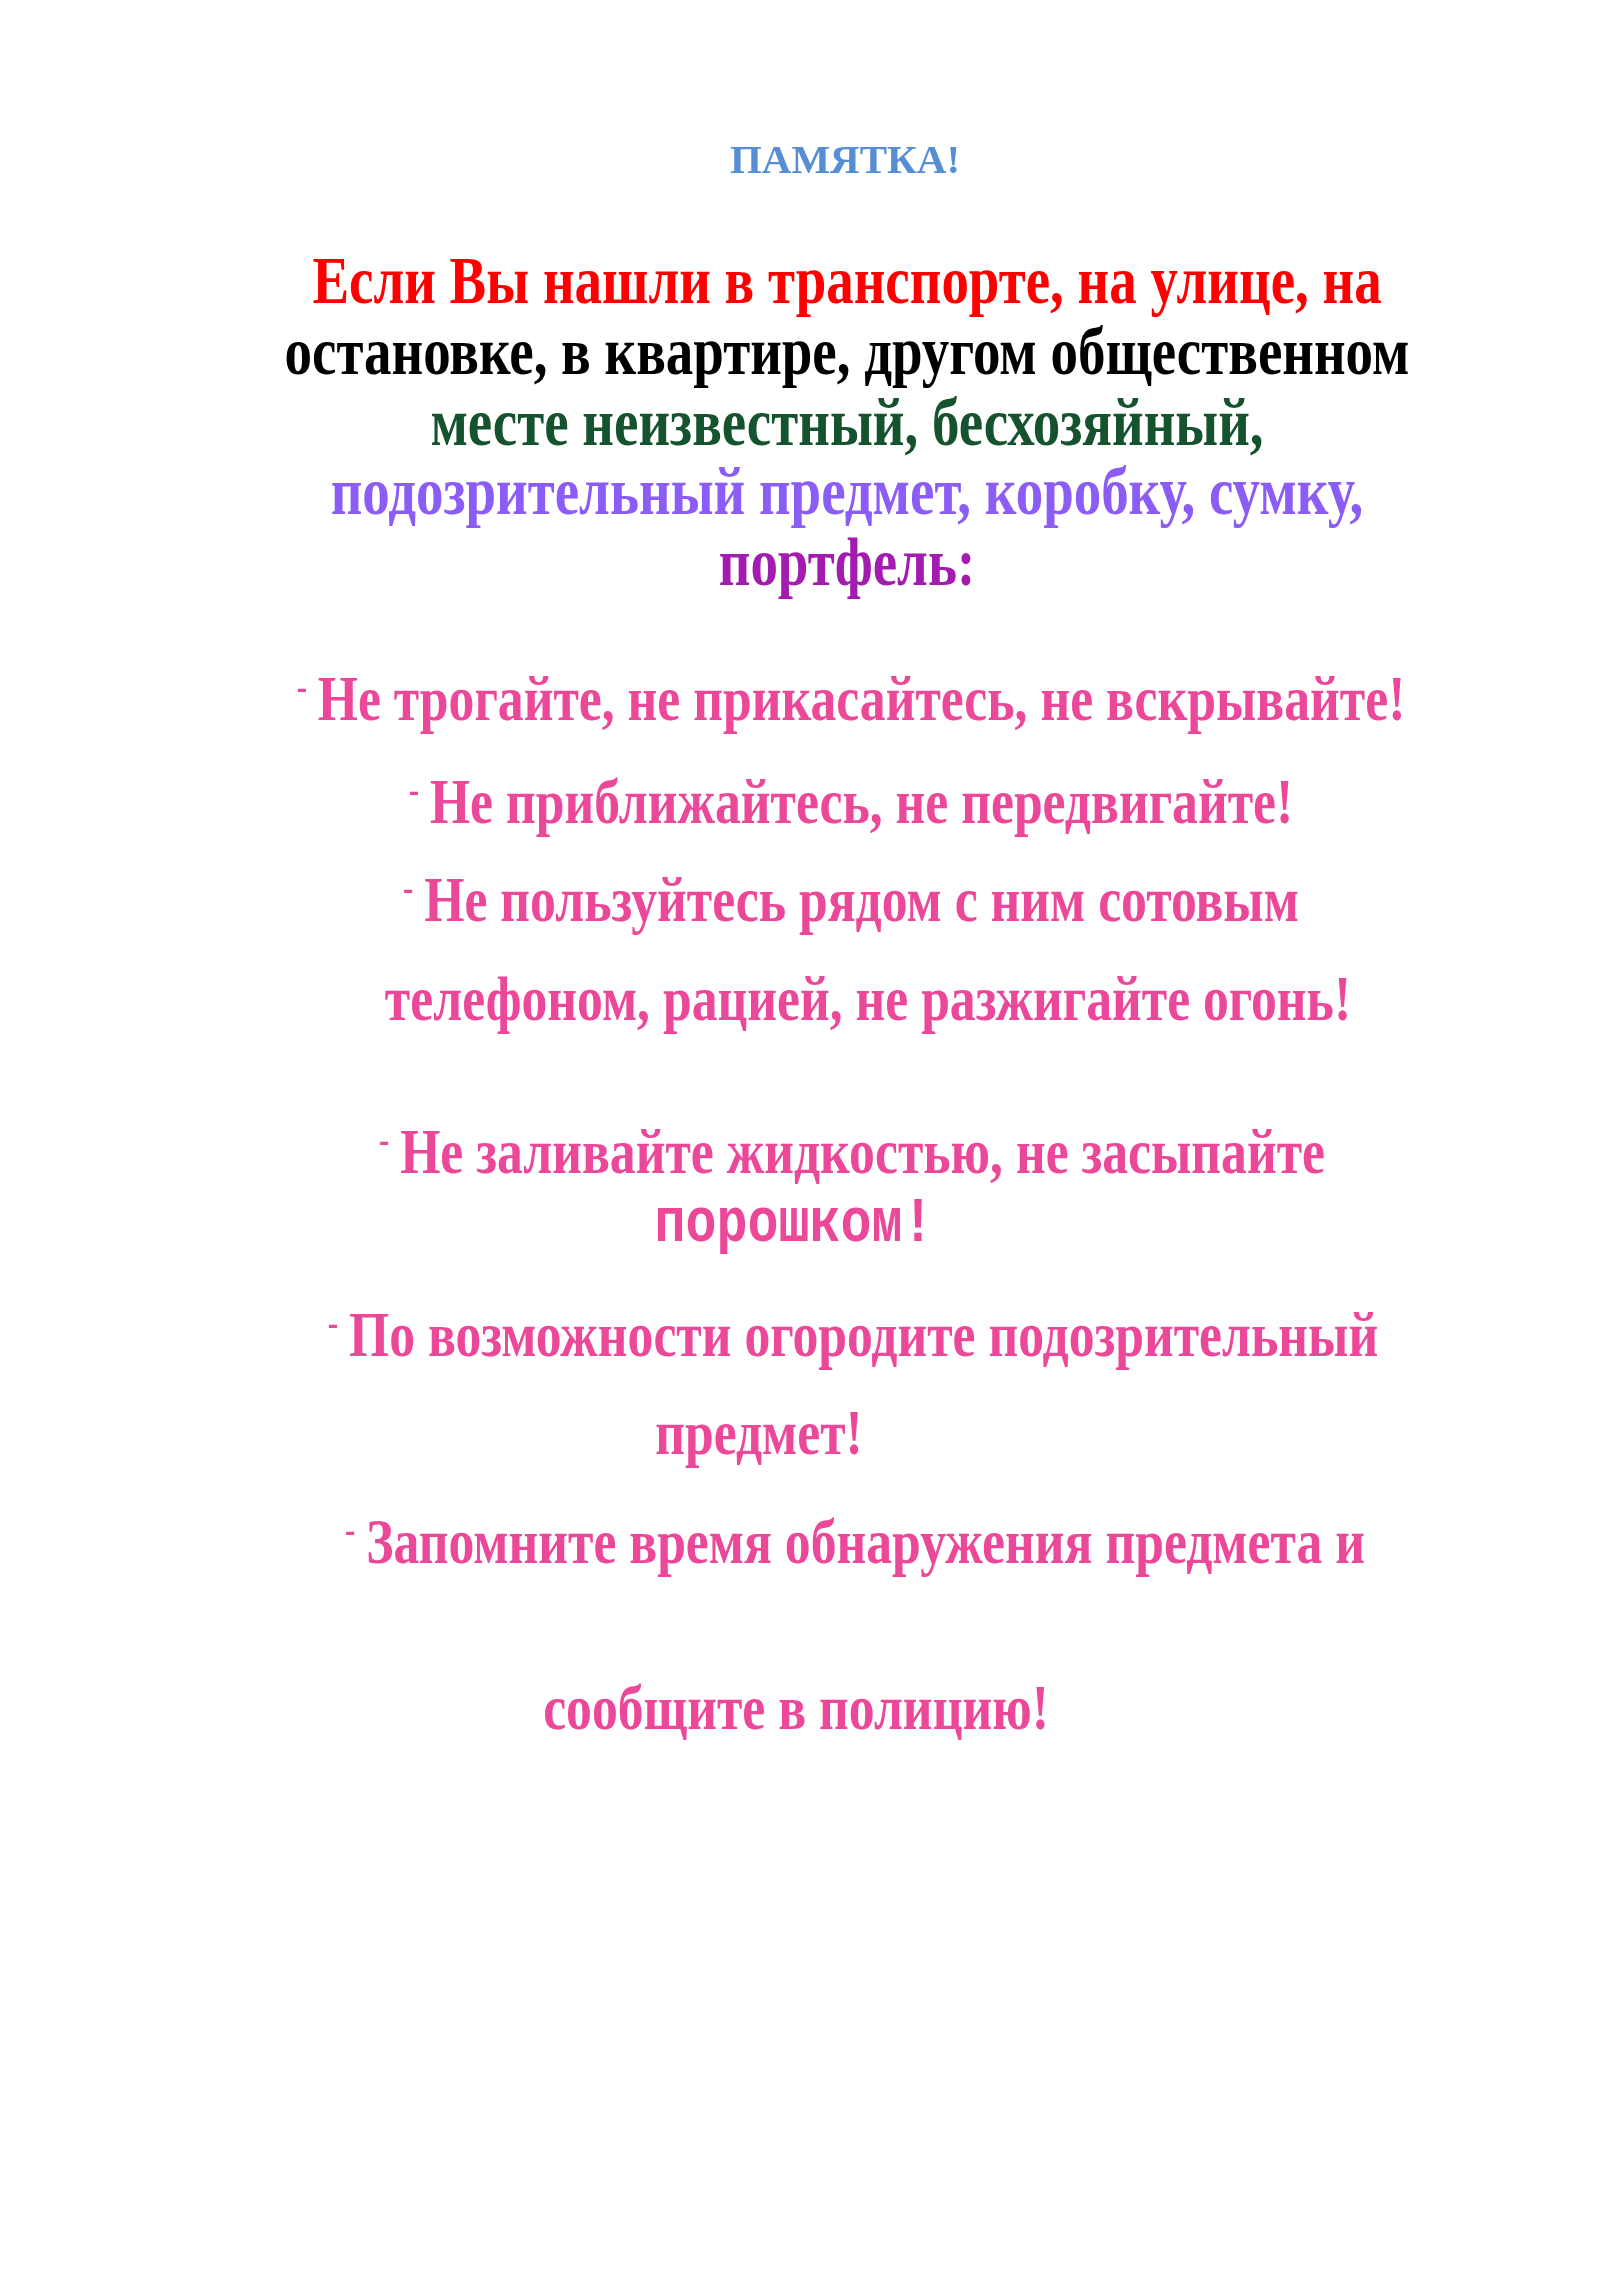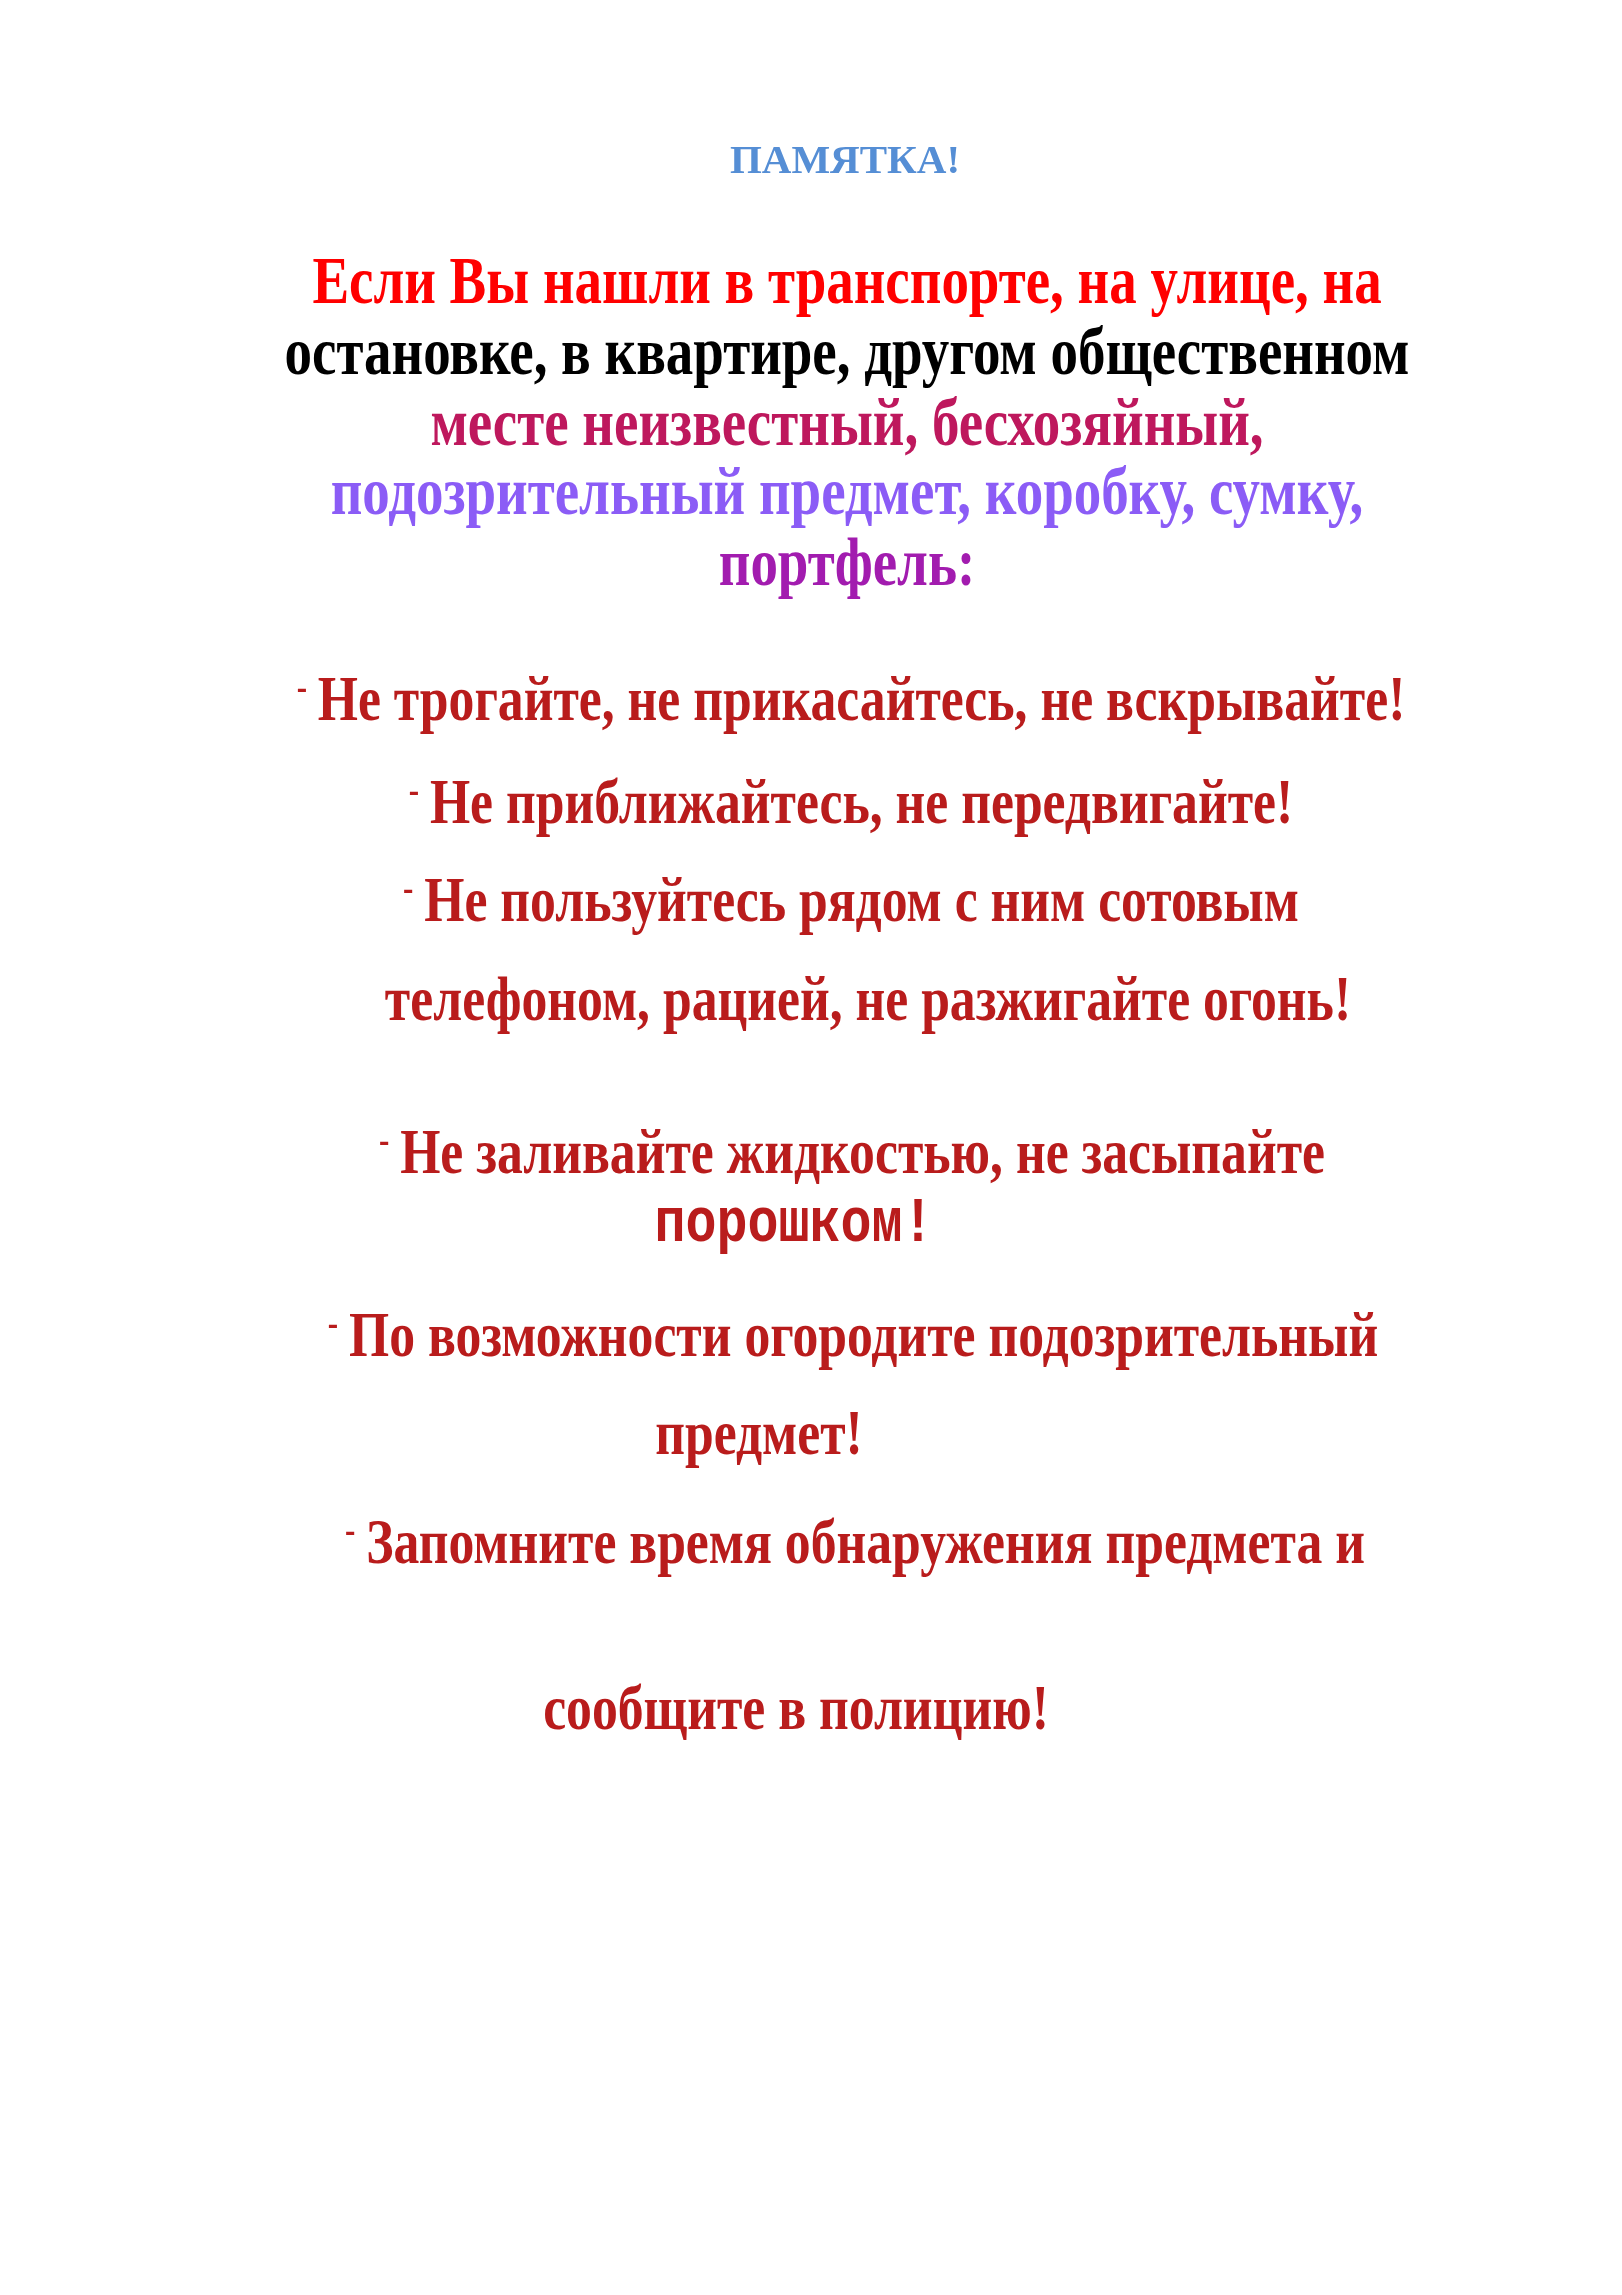--- a/index.html
+++ b/index.html
@@ -1,35 +1,35 @@
 <!DOCTYPE html>
 <html style="font-size:10.5px"><head>
 <meta charset="utf-8">
 <style>
   html, body { margin:0; padding:0; background:#ffffff; }
   body { width:1622px; height:2295px; position:relative; overflow:hidden; }
   .page { position:absolute; left:0; top:0; width:1622px; height:2295px; background:#fff; }
   .line { position:absolute; white-space:nowrap; transform:translate(-50%,-50%); line-height:1; }
   .title { font-family:"Liberation Serif","DejaVu Serif",serif; font-weight:bold; font-size:41px; }
   .red { font-family:"Liberation Serif","DejaVu Serif",serif; font-weight:bold; font-size:67px; }
-  .blk { font-family:"Liberation Serif","DejaVu Serif",serif; font-weight:bold; font-size:63px; color:#b91c1c; }
+  .blk { font-family:"Liberation Serif","DejaVu Serif",serif; font-weight:bold; font-size:63px; color:#ec4899; }
   .cond { display:inline-block; transform:scaleX(0.82); transform-origin:center; }
   .dash { display:inline-block; font-size:0.6em; vertical-align:0.55em; margin-right:0.35em; }
 </style>
 </head>
 <body>
 
 <div class="page">
 
   <div class="line title" style="left:845px; top:159px; color:#558ED5;">ПАМЯТКА!</div>
 
   <div>
     <div class="line red" style="left:847px; top:280px; color:#FF0000;"><span class="cond">Если Вы нашли в транспорте, на улице, на</span></div>
     <div class="line red" style="left:847px; top:351px; color:#000000;"><span class="cond">остановке, в квартире, другом общественном</span></div>
-    <div class="line red" style="left:847px; top:422px; color:#be185d;"><span class="cond">месте неизвестный, бесхозяйный,</span></div>
+    <div class="line red" style="left:847px; top:422px; color:#14532d;"><span class="cond">месте неизвестный, бесхозяйный,</span></div>
     <div class="line red" style="left:847px; top:491px; color:#8b5cf6;"><span class="cond">подозрительный предмет, коробку, сумку,</span></div>
     <div class="line red" style="left:847px; top:562px; color:#a21caf;"><span class="cond">портфель:</span></div>
   </div>
 
   <div>
 
     <div class="line blk" style="left:851px; top:699px;">
       <span class="cond"><span class="dash">-</span><span>Не трогайте, не прикасайтесь, не вскрывайте!</span></span>
     </div>
 

